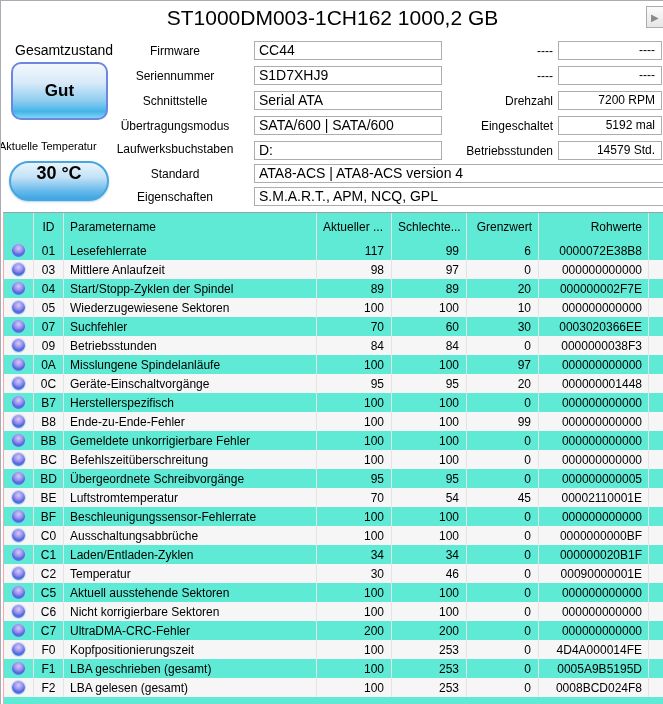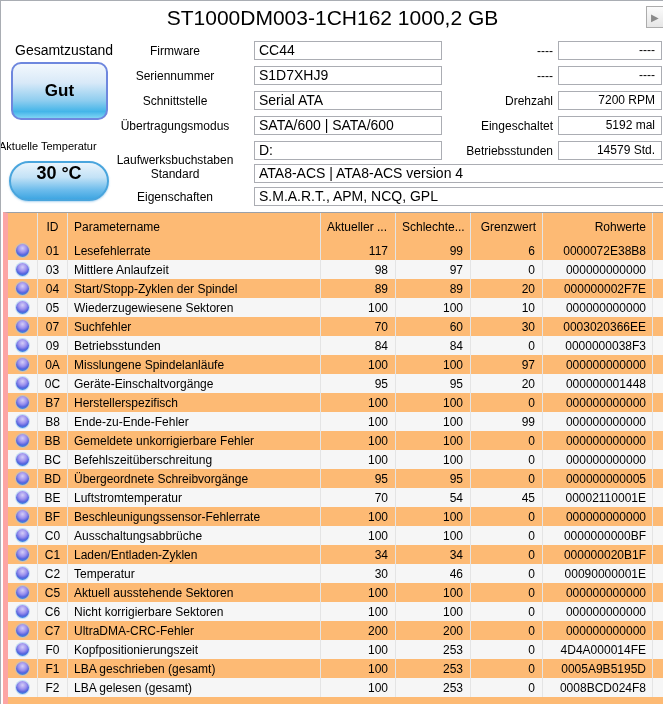--- a/index.html
+++ b/index.html
@@ -86,22 +86,22 @@
     position: absolute; left: 557px; width: 104px; height: 19px;
     border: 1px solid #abadb3; background: #fff;
     font-size: 12px; line-height: 17px; padding: 0 6px;
     text-align: right; white-space: nowrap;
   }
   
   .table-panel {
     position: absolute; left: 2px; top: 211px;
     width: 661px; height: 493px;
     border-top: 1px solid #9aa0a8;
-    border-left: 5px solid #fca5a5;
-    background: #fdba74;
+    border-left: 1px solid #fca5a5;
+    background: #5eead4;
     overflow: hidden;
   }
   .t-row {
     display: grid;
     grid-template-columns: 30px 30px 253px 75px 75px 72px 110px 1fr;
     height: 19px;
     align-items: center;
     font-size: 12px;
   }
   .t-row.alt { background: #f6f6f6; }
@@ -147,21 +147,21 @@
   </button>
 
   <div class="f-label" style="top:41px">Firmware</div>
   <div class="f-box" style="top:40px">CC44</div>
   <div class="f-label" style="top:66px">Seriennummer</div>
   <div class="f-box" style="top:65px">S1D7XHJ9</div>
   <div class="f-label" style="top:91px">Schnittstelle</div>
   <div class="f-box" style="top:90px">Serial ATA</div>
   <div class="f-label" style="top:116px">Übertragungsmodus</div>
   <div class="f-box" style="top:115px">SATA/600 | SATA/600</div>
-  <div class="f-label" style="top:150px">Laufwerksbuchstaben</div>
+  <div class="f-label" style="top:139px">Laufwerksbuchstaben</div>
   <div class="f-box" style="top:140px">D:</div>
   <div class="f-label" style="top:164px">Standard</div>
   <div class="f-box wide" style="top:163px">ATA8-ACS | ATA8-ACS version 4</div>
   <div class="f-label" style="top:187px">Eigenschaften</div>
   <div class="f-box wide" style="top:186px">S.M.A.R.T., APM, NCQ, GPL</div>
 
   <div class="s-label" style="top:41px">----</div>
   <div class="s-box" style="top:40px">----</div>
   <div class="s-label" style="top:66px">----</div>
   <div class="s-box" style="top:65px">----</div>

